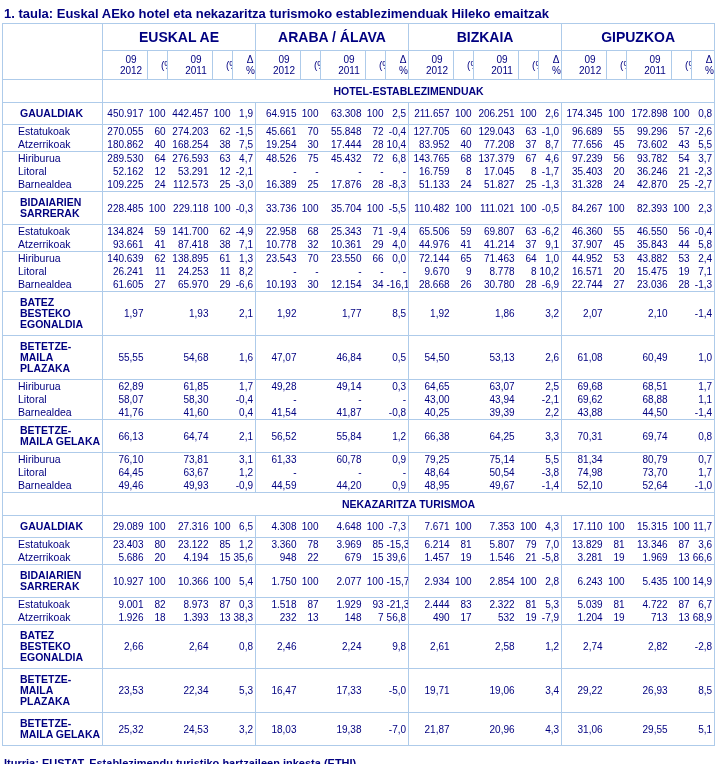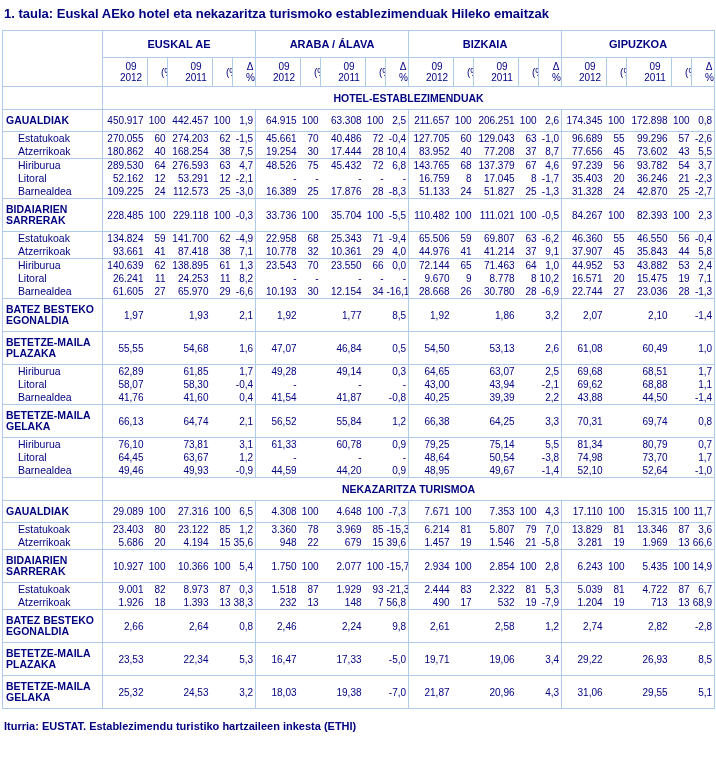--- a/index.html
+++ b/index.html
@@ -1,29 +1,29 @@
 <!DOCTYPE html>
 <html><head>
 <meta charset="utf-8">
 <style>
   html,body{margin:0;padding:0;background:#ffffff;}
   body{width:716px;height:764px;box-sizing:border-box;padding:4px 2px 0 2px;overflow:hidden;
        font-family:"Liberation Sans","DejaVu Sans",sans-serif;color:#000080;}
-  .title{font-size:13px;font-weight:bold;margin:2px 0 9px 2px;}
+  .title{font-size:13px;font-weight:bold;margin:2px 0 2px 2px;}
   table{border-collapse:collapse;table-layout:fixed;width:712px;border:1px solid #aecbea;}
   th,td{font-size:10px;color:#000080;overflow:hidden;}
   thead th{font-weight:bold;text-align:center;vertical-align:middle;}
-  th.region{font-size:11px;border-left:1px solid #aecbea;border-bottom:1px solid #aecbea;height:24px;margin-left:24px;}
+  th.region{font-size:14px;border-left:1px solid #aecbea;border-bottom:1px solid #aecbea;height:24px;margin-left:24px;}
   th.corner{border-right:1px solid #aecbea;}
   th.period{font-weight:normal;font-size:10px;line-height:11px;white-space:pre-line;
             border-left:1px solid #aecbea;border-bottom:1px solid #aecbea;height:26px;padding-left:13px;}
   td.banner{font-weight:bold;text-align:center;font-size:10.5px;height:20px;
             border-top:1px solid #aecbea;border-bottom:1px solid #aecbea;}
   td.banner-label{border-right:1px solid #aecbea;border-top:1px solid #aecbea;border-bottom:1px solid #aecbea;}
-  td.rowlabel{border-right:1px solid #aecbea;vertical-align:middle;padding-left:3px;line-height:11px;}
+  td.rowlabel{border-right:1px solid #aecbea;vertical-align:middle;padding-left:17px;line-height:11px;}
   tr.kind-main td.rowlabel{font-weight:bold;font-size:10.5px;}
   tr.kind-sub td.rowlabel{padding-left:15px;font-size:10.5px;}
   td.num{text-align:right;vertical-align:middle;white-space:nowrap;}
   td.c0,td.c2{padding-right:4px;}
   td.c1,td.c3{padding-right:2px;}
   td.c4{padding-right:2px;}
   td.gstart{border-left:1px solid #aecbea;}
   tr.sep td{border-top:1px solid #aecbea;}
   tr.kind-main td{padding-top:5px;padding-bottom:5px;}
   tr.kind-sub td{padding-top:1px;padding-bottom:1px;}
@@ -127,21 +127,21 @@
       </tr>
       <tr class="kind-sub sep">
         <td class="rowlabel">Estatukoak</td>
         <td class="num c0 gstart">270.055</td>
         <td class="num c1">60</td>
         <td class="num c2">274.203</td>
         <td class="num c3">62</td>
         <td class="num c4">-1,5</td>
         <td class="num c0 gstart">45.661</td>
         <td class="num c1">70</td>
-        <td class="num c2">40.486</td>
+        <td class="num c2">55.848</td>
         <td class="num c3">72</td>
         <td class="num c4">-0,4</td>
         <td class="num c0 gstart">127.705</td>
         <td class="num c1">60</td>
         <td class="num c2">129.043</td>
         <td class="num c3">63</td>
         <td class="num c4">-1,0</td>
         <td class="num c0 gstart">96.689</td>
         <td class="num c1">55</td>
         <td class="num c2">99.296</td>

